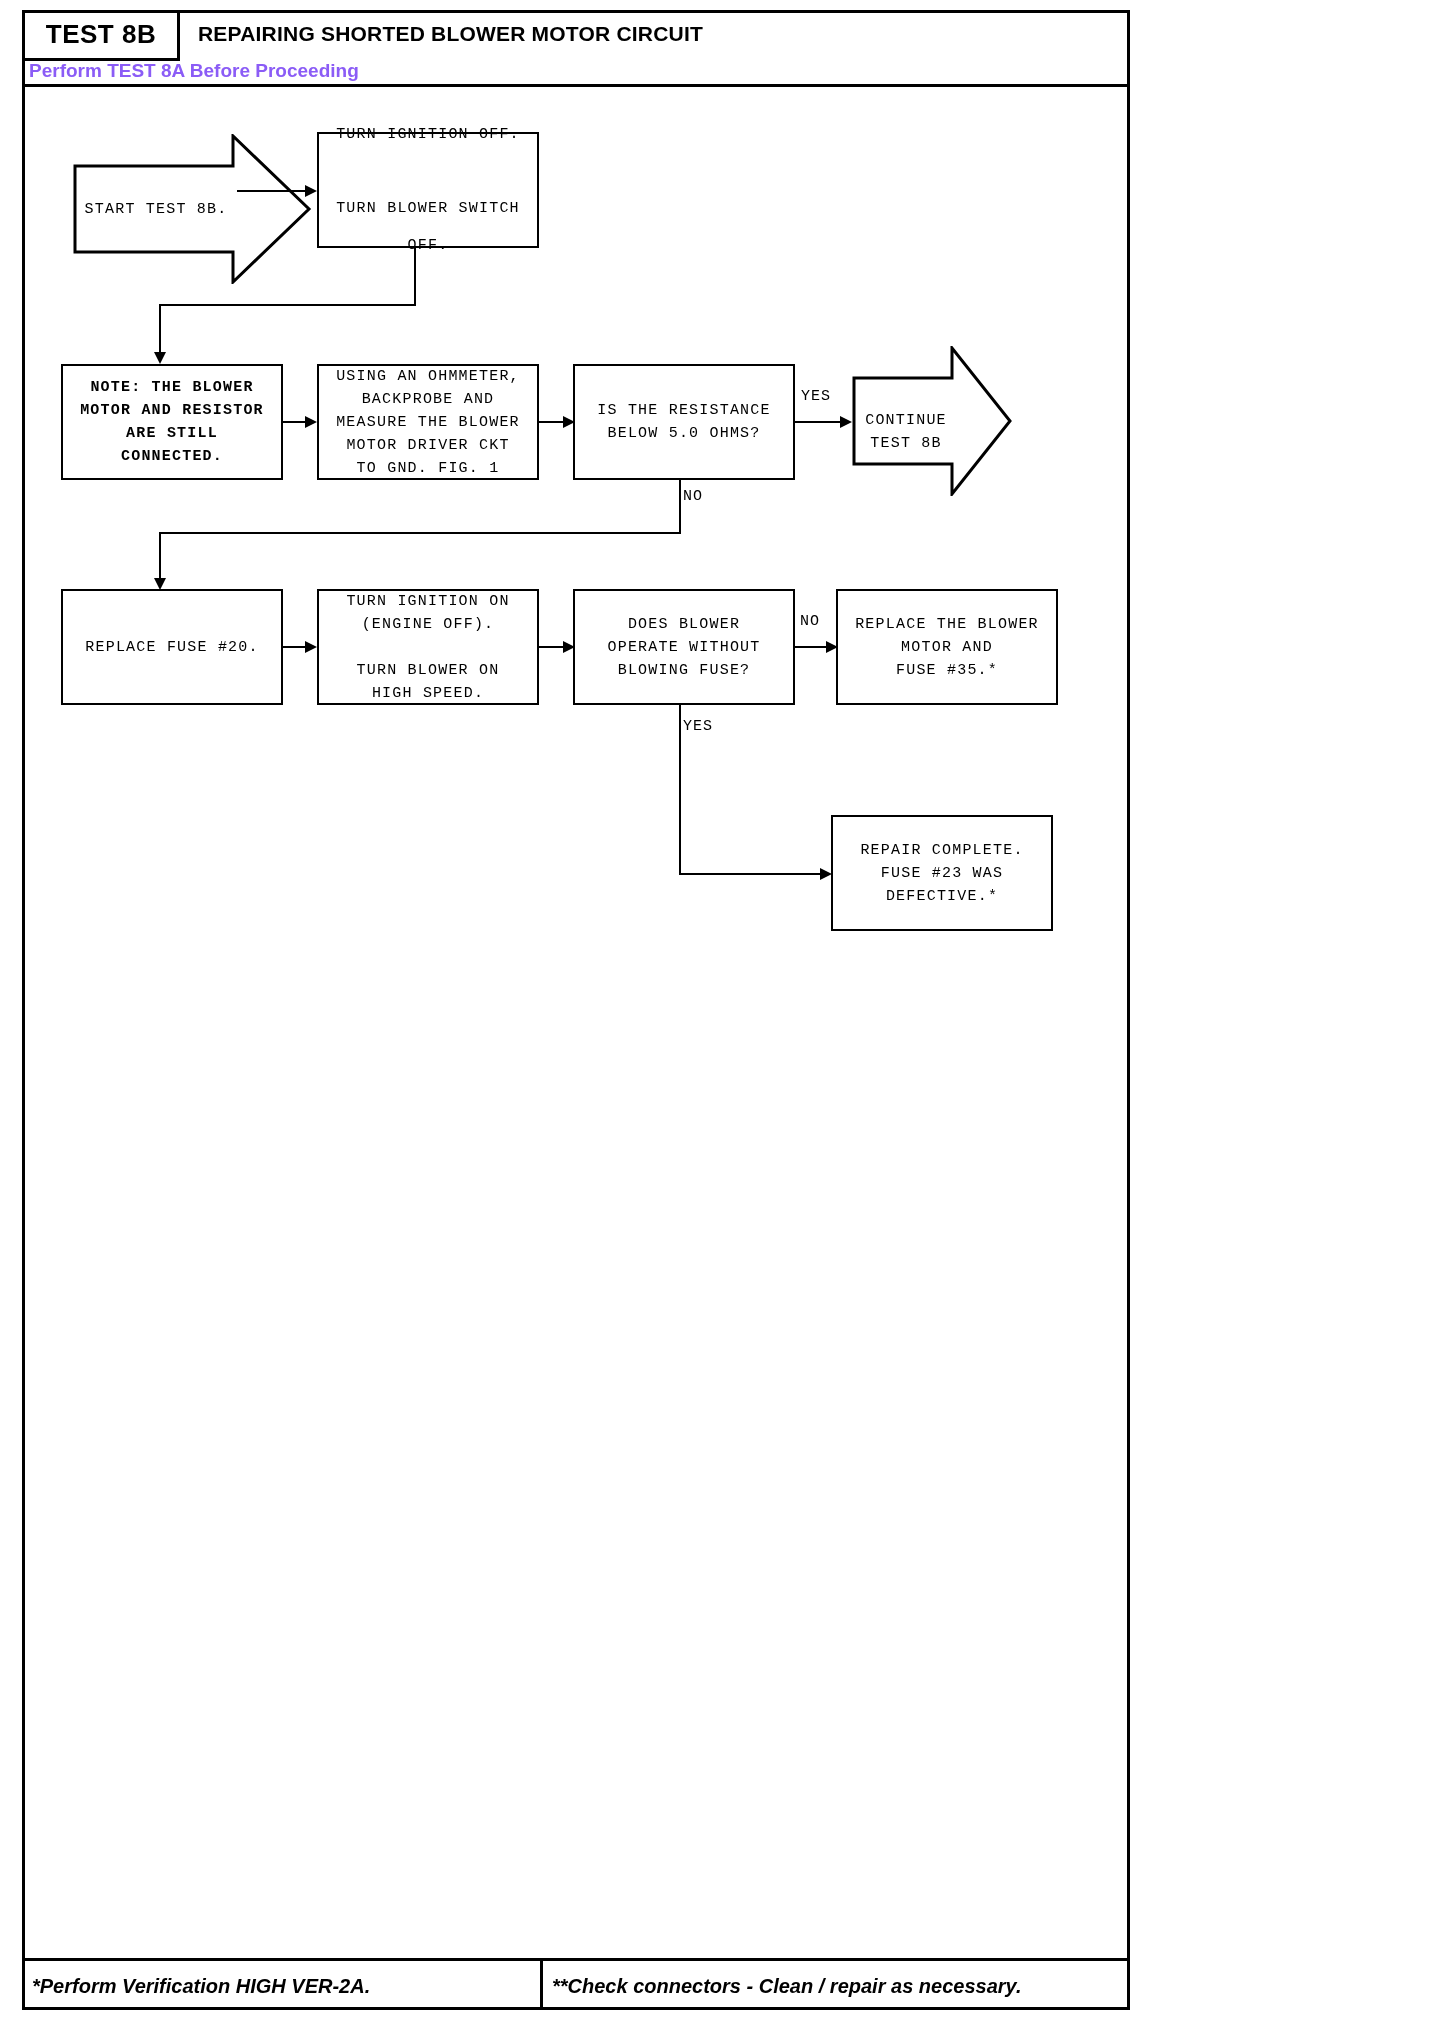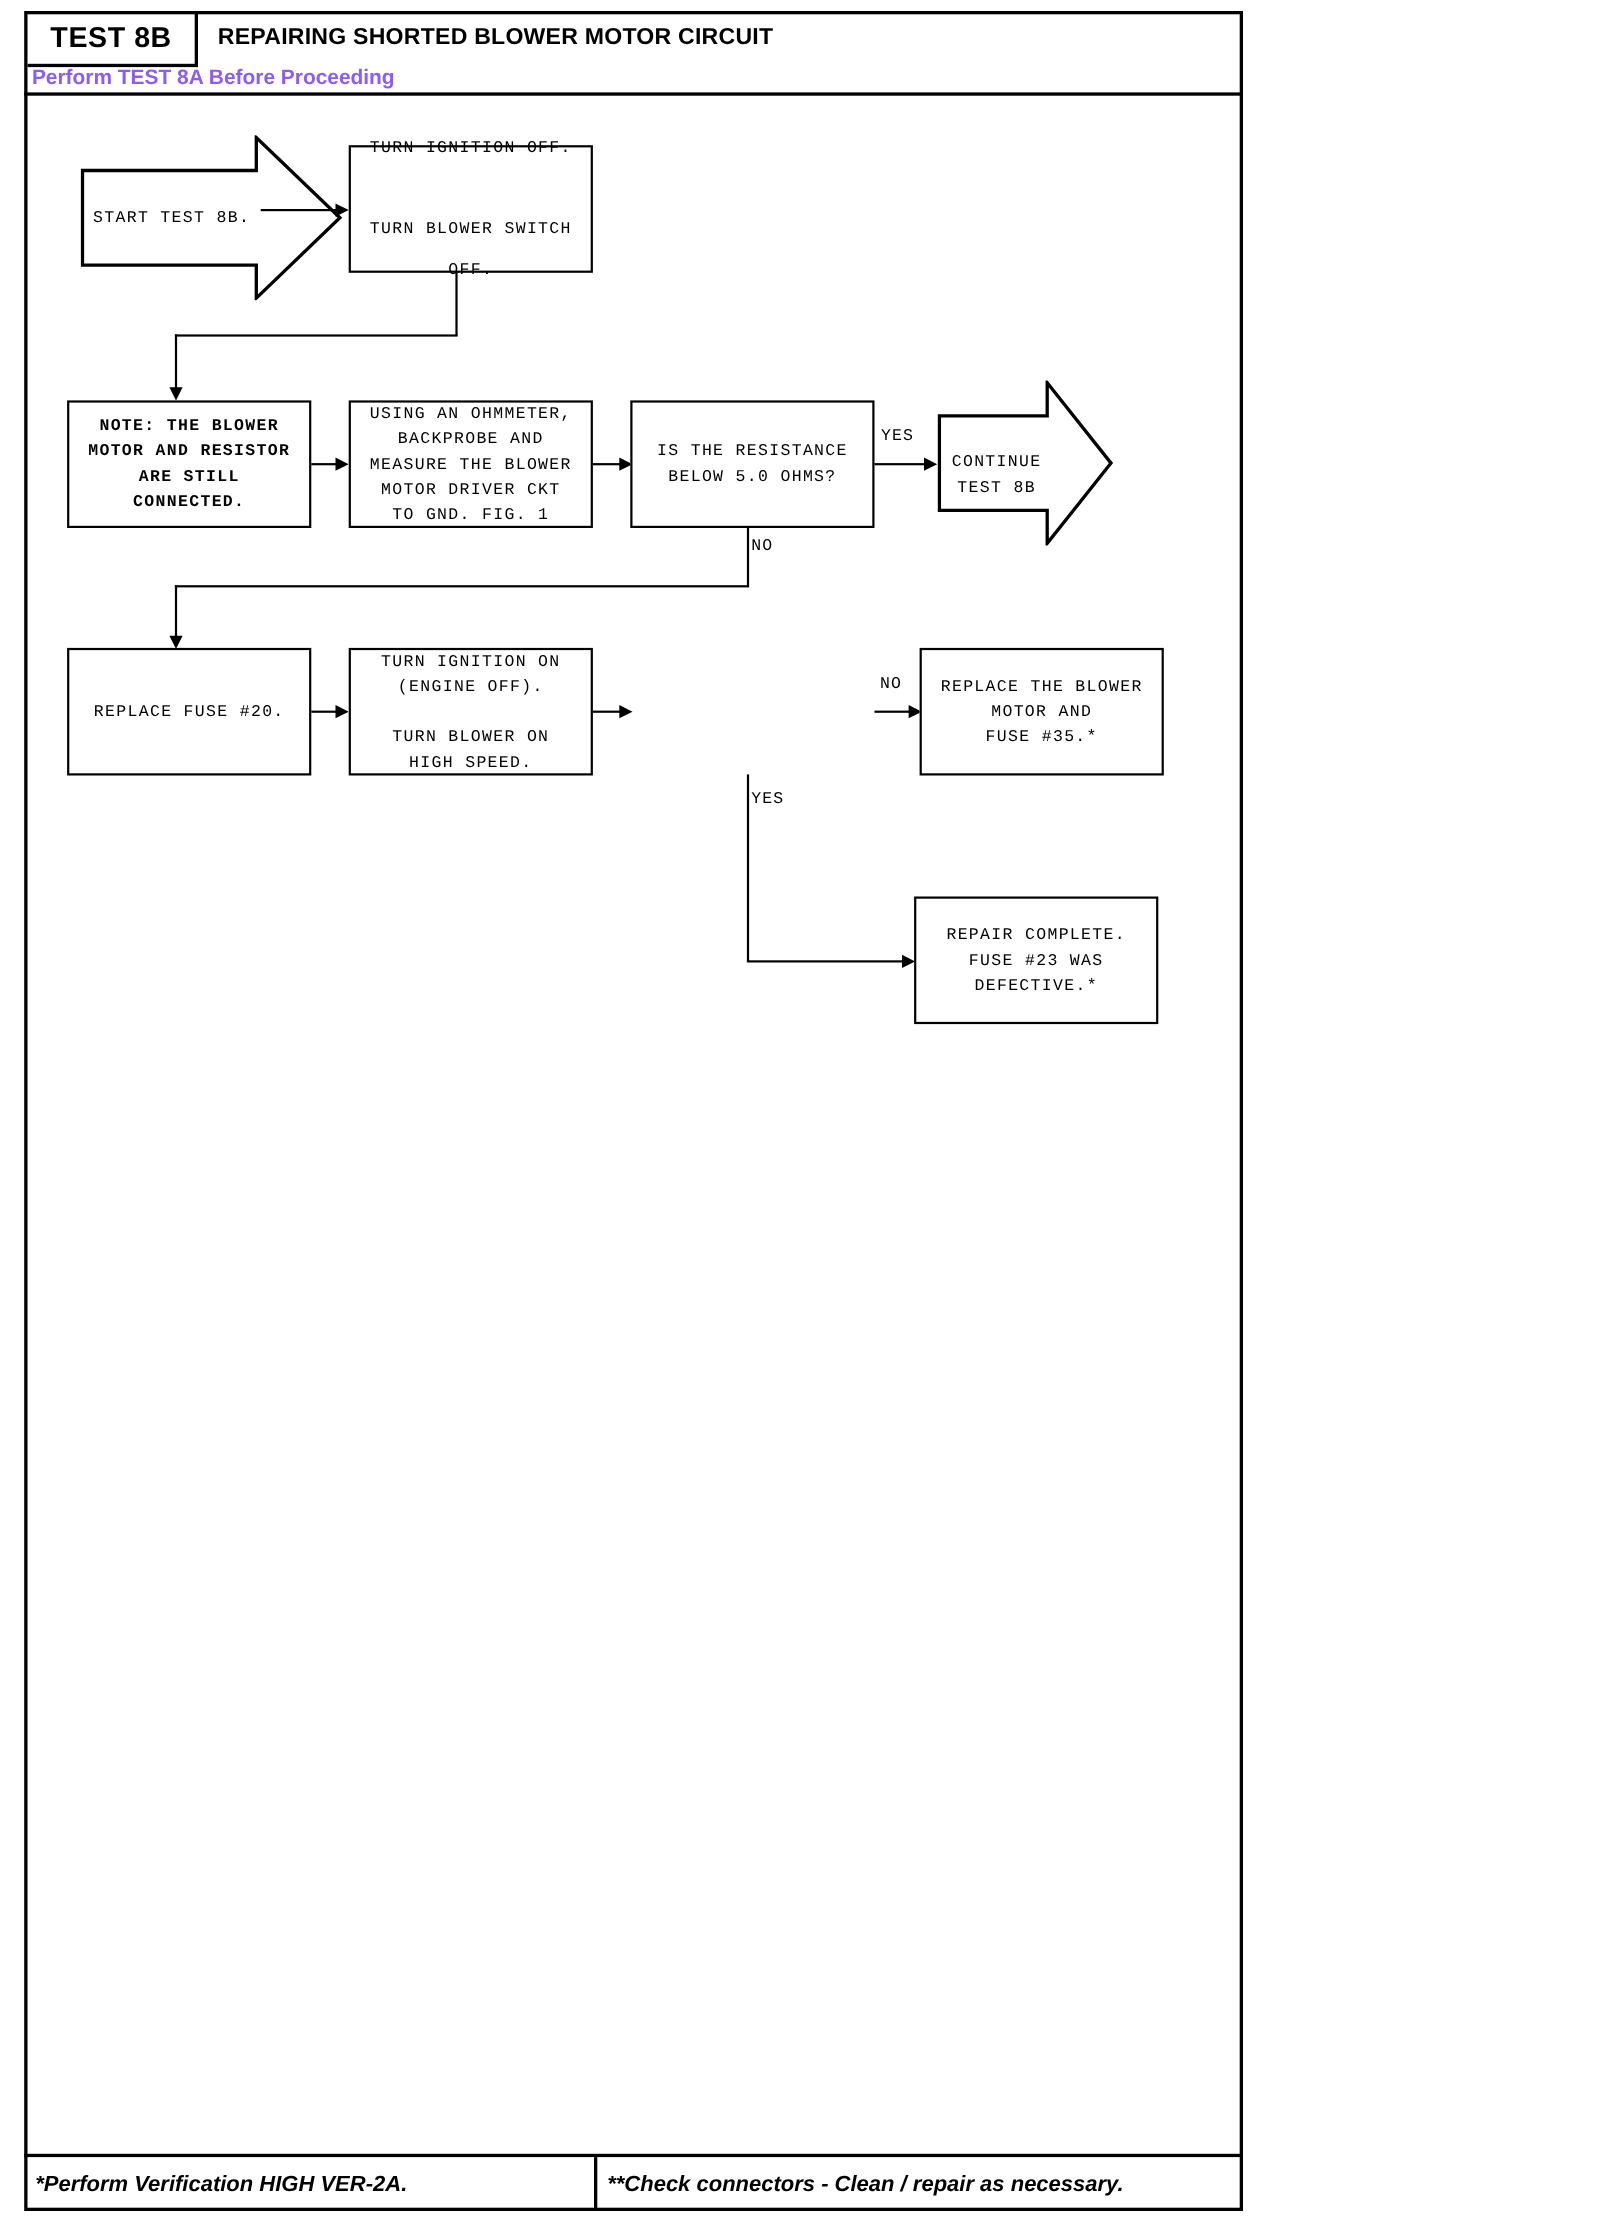--- a/index.html
+++ b/index.html
@@ -202,21 +202,21 @@
 
   <div class="outer-frame"></div>
 
   <div class="test-id-box">
     <span class="test-id-text">TEST 8B</span>
   </div>
   <div class="header-title">REPAIRING SHORTED BLOWER MOTOR CIRCUIT</div>
   <div class="subheader-text">Perform TEST 8A Before Proceeding</div>
   <div class="subheader-rule"></div>
 
-  <div class="banner" style="left:73px; top:123px; width:240px; height:150px;">
+  <div class="banner" style="left:73px; top:134px; width:240px; height:150px;">
     <svg width="240" height="150" viewBox="0 0 240 150">
       <polygon points="2,32 160,32 160,2 236,75 160,148 160,118 2,118" fill="#ffffff" stroke="#000000" stroke-width="3"></polygon>
     </svg>
     <div class="banner-label" style="left:8px; top:64px; width:150px;">START TEST 8B.</div>
   </div>
 
   <div class="conn conn-h" style="left:237px; top:190px; width:70px;"></div>
   <div class="arrowhead right" style="left:305px; top:185px;"></div>
 
   <div class="node node-box" style="left:317px; top:132px; width:222px; height:116px;">
@@ -286,20 +286,25 @@
     <div class="node-text">TURN IGNITION ON
 (ENGINE OFF).
 
 TURN BLOWER ON
 HIGH SPEED.</div>
   </div>
 
   <div class="conn conn-h" style="left:539px; top:646px; width:32px;"></div>
   <div class="arrowhead right" style="left:563px; top:641px;"></div>
 
+  <div class="node node-box" style="left:573px; top:589px; width:222px; height:116px;">
+    <div class="node-text">DOES BLOWER
+OPERATE WITHOUT
+BLOWING FUSE?</div>
+  </div>
 
   <div class="edge-label" style="left:800px; top:613px;">NO</div>
   <div class="conn conn-h" style="left:795px; top:646px; width:40px;"></div>
   <div class="arrowhead right" style="left:826px; top:641px;"></div>
 
   <div class="node node-box" style="left:836px; top:589px; width:222px; height:116px;">
     <div class="node-text">REPLACE THE BLOWER
 MOTOR AND
 FUSE #35.*</div>
   </div>

